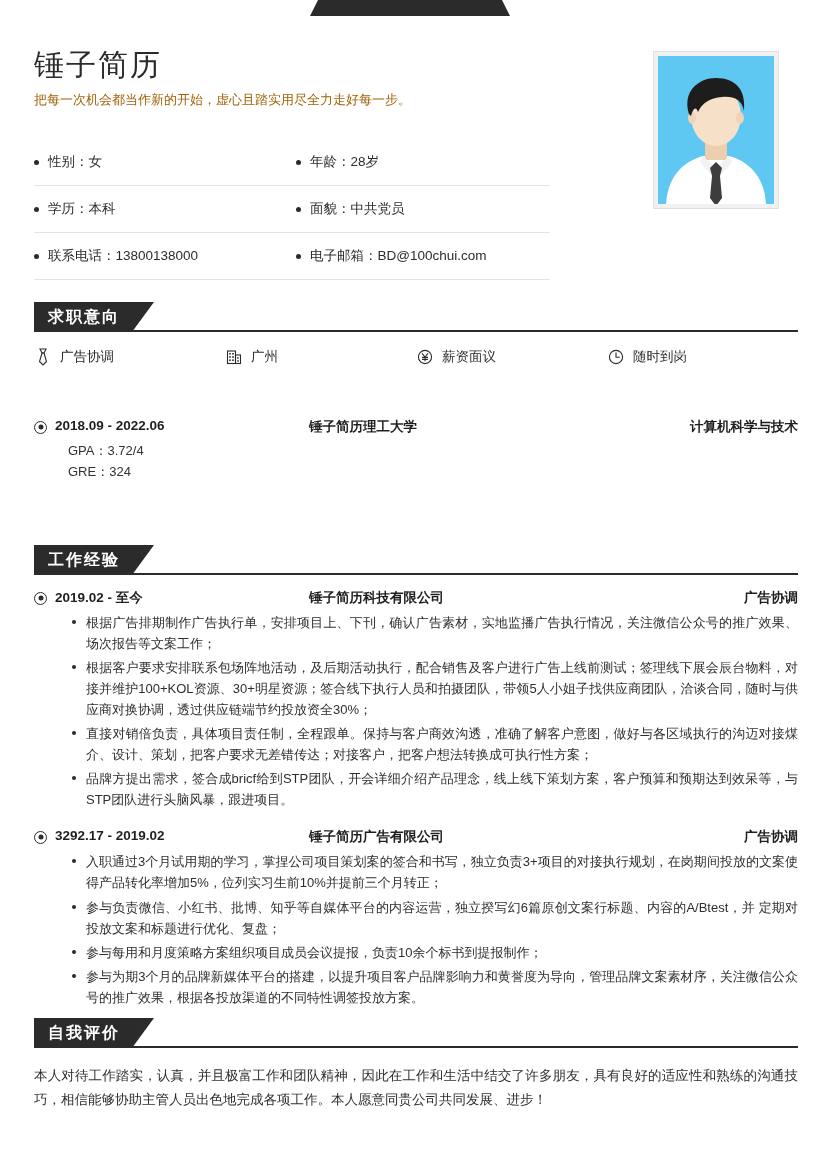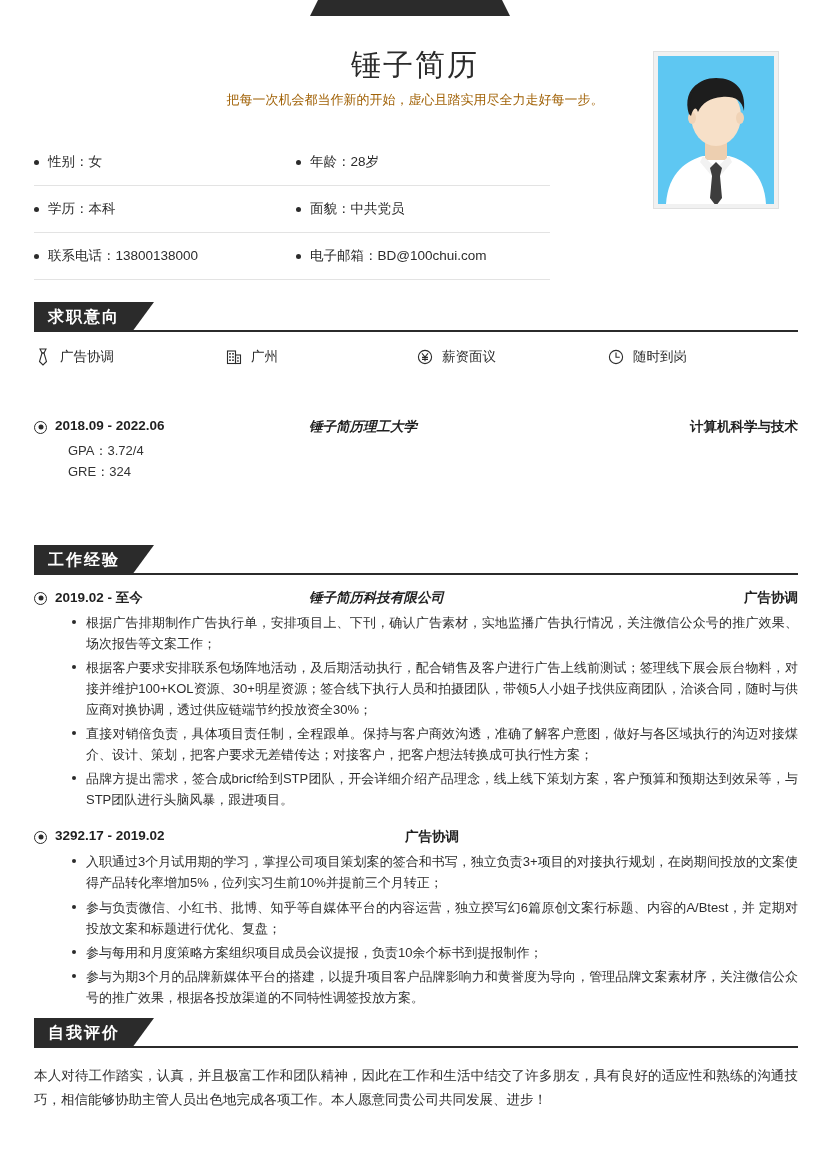--- a/index.html
+++ b/index.html
@@ -33,21 +33,20 @@
     background: #2b2b2b;
     clip-path: polygon(4% 0, 96% 0, 100% 100%, 0% 100%);
   }
 
   
   .header {
     position: absolute;
     top: 48px;
     left: 34px;
     right: 24px;
-    text-align: center;
   }
   .name {
     font-size: 30px;
     font-weight: 400;
     letter-spacing: 2px;
     color: #2b2b2b;
     margin: 0 0 10px 0;
     line-height: 1.1;
   }
   .tagline {
@@ -192,21 +191,21 @@
     position: absolute;
     left: 50%;
     top: 50%;
     transform: translate(-50%, -50%);
     width: 5px;
     height: 5px;
     border-radius: 50%;
     background: #2b2b2b;
   }
   .e-date { width: 254px; }
-  .e-org  { flex: 1; font-style: italic; }
+  .e-org  { flex: 1; }
   .e-role { text-align: right; width: 150px; }
 
   .sub-lines {
     margin: 4px 0 0 34px;
     font-size: 13px;
     color: #333;
     line-height: 1.65;
   }
 
   ul.bullets {
@@ -403,20 +402,21 @@
         <li>根据客户要求安排联系包场阵地活动，及后期活动执行，配合销售及客户进行广告上线前测试；签理线下展会辰台物料，对接并维护100+KOL资源、30+明星资源；签合线下执行人员和拍摄团队，带领5人小姐子找供应商团队，洽谈合同，随时与供应商对换协调，透过供应链端节约投放资全30%；</li>
         <li>直接对销倍负责，具体项目责任制，全程跟单。保持与客户商效沟透，准确了解客户意图，做好与各区域执行的沟迈对接煤介、设计、策划，把客户要求无差错传达；对接客户，把客户想法转换成可执行性方案；</li>
         <li>品牌方提出需求，签合成bricf给到STP团队，开会详细介绍产品理念，线上线下策划方案，客户预算和预期达到效呆等，与STP团队进行头脑风暴，跟进项目。</li>
       </ul>
     </div>
 
     <div class="entry" style="margin-top:18px;">
       <div class="entry-head">
         <span class="bullet-ring"></span>
         <span class="e-date">3292.17 - 2019.02</span>
+        <span class="e-org">锤子简历广告有限公司</span>
         <span class="e-role">广告协调</span>
       </div>
       <ul class="bullets">
         <li>入职通过3个月试用期的学习，掌捏公司项目策划案的签合和书写，独立负责3+项目的对接执行规划，在岗期间投放的文案使得产品转化率增加5%，位列实习生前10%并提前三个月转正；</li>
         <li>参与负责微信、小红书、批博、知乎等自媒体平台的内容运营，独立揆写幻6篇原创文案行标题、内容的A/Btest，并 定期对投放文案和标题进行优化、复盘；</li>
         <li>参与每用和月度策略方案组织项目成员会议提报，负责10余个标书到提报制作；</li>
         <li>参与为期3个月的品牌新媒体平台的搭建，以提升项目客户品牌影响力和黄誉度为导向，管理品牌文案素材序，关注微信公众号的推广效果，根据各投放渠道的不同特性调签投放方案。</li>
       </ul>
     </div>
   </div>

